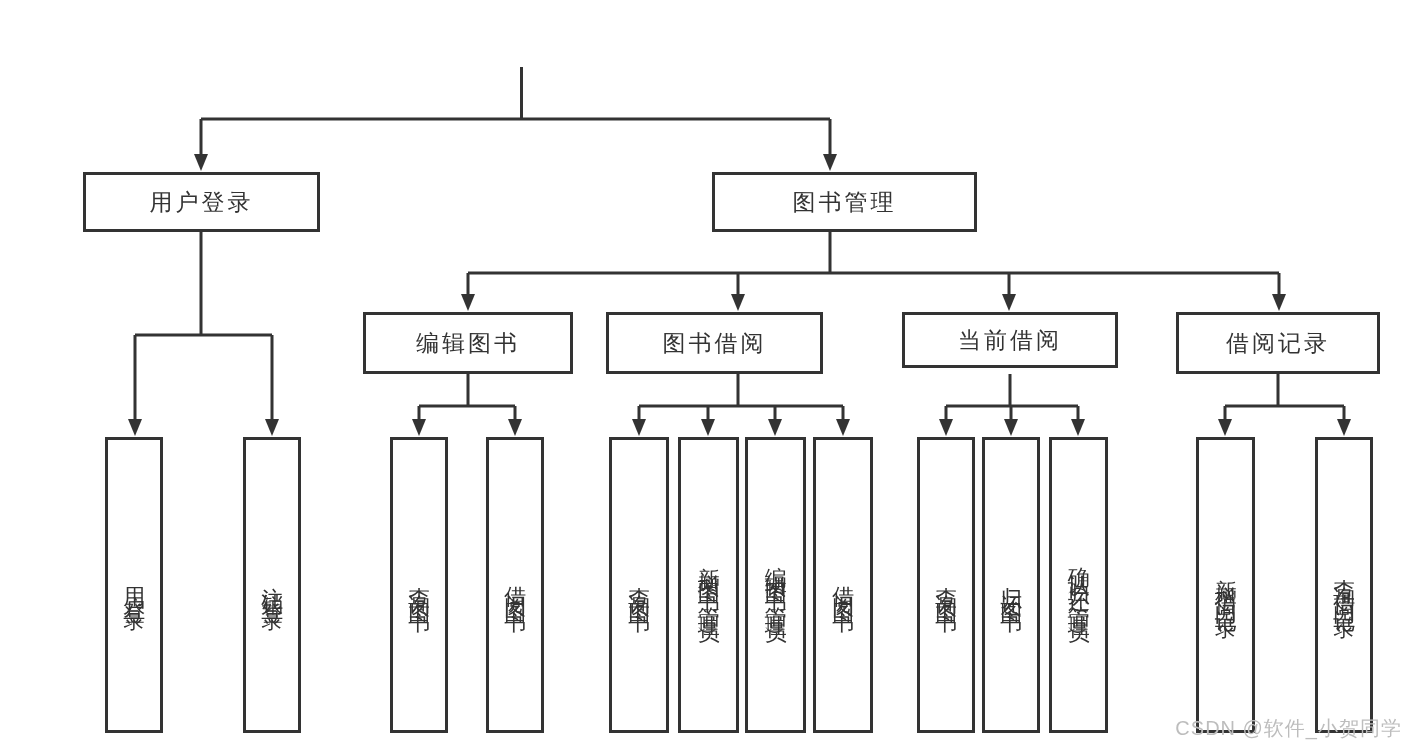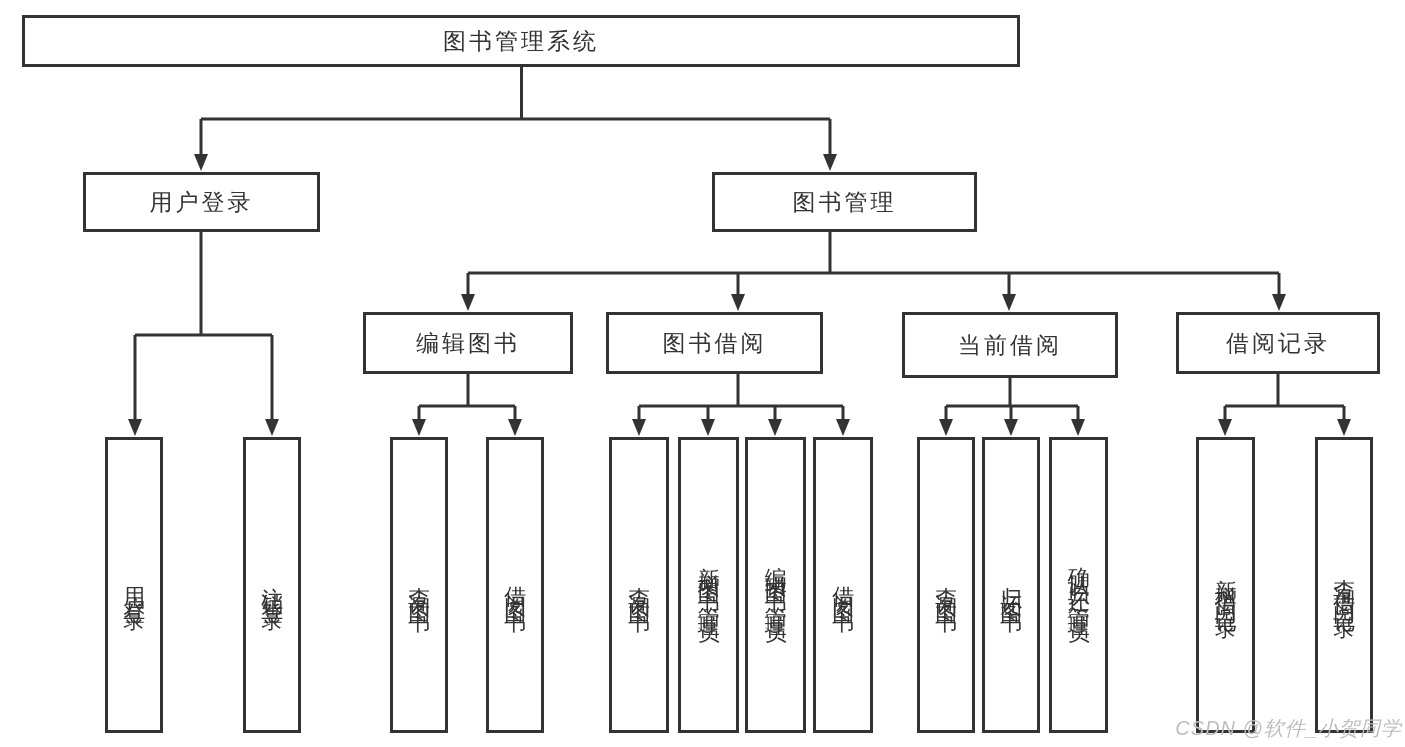--- a/index.html
+++ b/index.html
@@ -42,21 +42,20 @@
   .lvl2, .lvl3 { }
   .leaf { top: 437px; height: 296px; }
   #watermark {
     position: absolute;
     right: 3px;
     bottom: 5px;
     font-size: 20px;
     letter-spacing: 1px;
     color: #bdbdbd;
     white-space: nowrap;
-    font-style: italic;
   }
 </style>
 </head>
 <body>
 
 <div id="canvas">
 
   <svg id="connectors" viewBox="0 0 1405 747" xmlns="http://www.w3.org/2000/svg">
     <path fill="none" stroke="#333333" stroke-width="3" d="
       M521.5 67 V119 M201 119 H830 M201 119 V156 M830 119 V156
@@ -82,38 +81,35 @@
       <polygon points="768,419 782,419 775,436"></polygon>
       <polygon points="836,419 850,419 843,436"></polygon>
       <polygon points="939,419 953,419 946,436"></polygon>
       <polygon points="1004,419 1018,419 1011,436"></polygon>
       <polygon points="1071,419 1085,419 1078,436"></polygon>
       <polygon points="1218,419 1232,419 1225,436"></polygon>
       <polygon points="1337,419 1351,419 1344,436"></polygon>
     </g>
   </svg>
 
-  <div class="box" style="left:22px;top:15px;width:998px;height:52px">
-    <span class="h-label">图书管理系统</span>
-  </div>
 
   <div class="box lvl2" style="left:83px;top:172px;width:237px;height:60px">
     <span class="h-label">用户登录</span>
   </div>
   <div class="box lvl2" style="left:712px;top:172px;width:265px;height:60px">
     <span class="h-label">图书管理</span>
   </div>
 
   <div class="box lvl3" style="left:363px;top:312px;width:210px;height:62px">
     <span class="h-label">编辑图书</span>
   </div>
   <div class="box lvl3" style="left:606px;top:312px;width:217px;height:62px">
     <span class="h-label">图书借阅</span>
   </div>
-  <div class="box lvl3" style="left:902px;top:312px;width:216px;height:66px">
+  <div class="box lvl3" style="left:902px;top:312px;width:216px;height:56px">
     <span class="h-label">当前借阅</span>
   </div>
   <div class="box lvl3" style="left:1176px;top:312px;width:204px;height:62px">
     <span class="h-label">借阅记录</span>
   </div>
 
   <div class="box leaf" style="left:105px;width:58px">
     <span class="v-label">用户登录</span>
   </div>
   <div class="box leaf" style="left:243px;width:58px">

